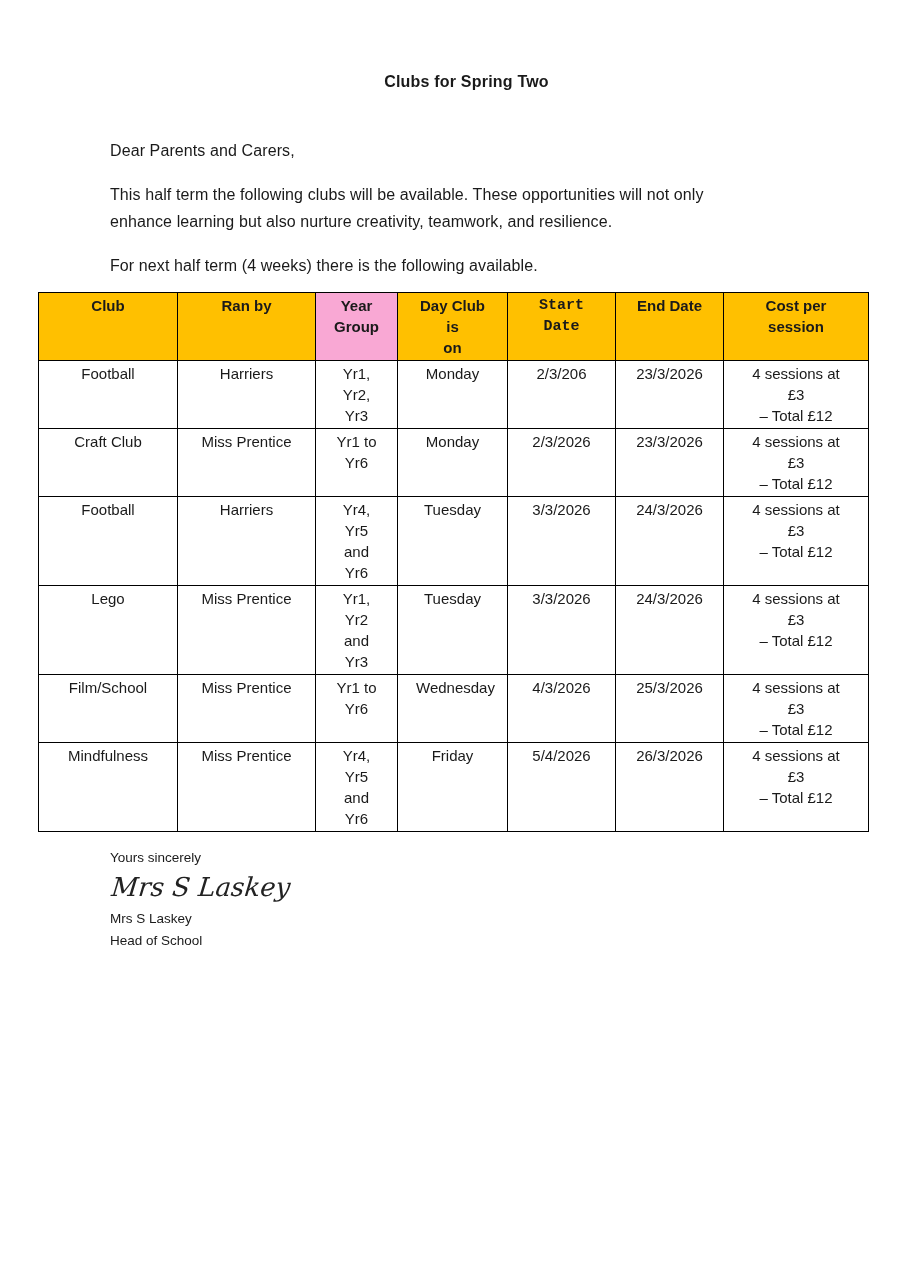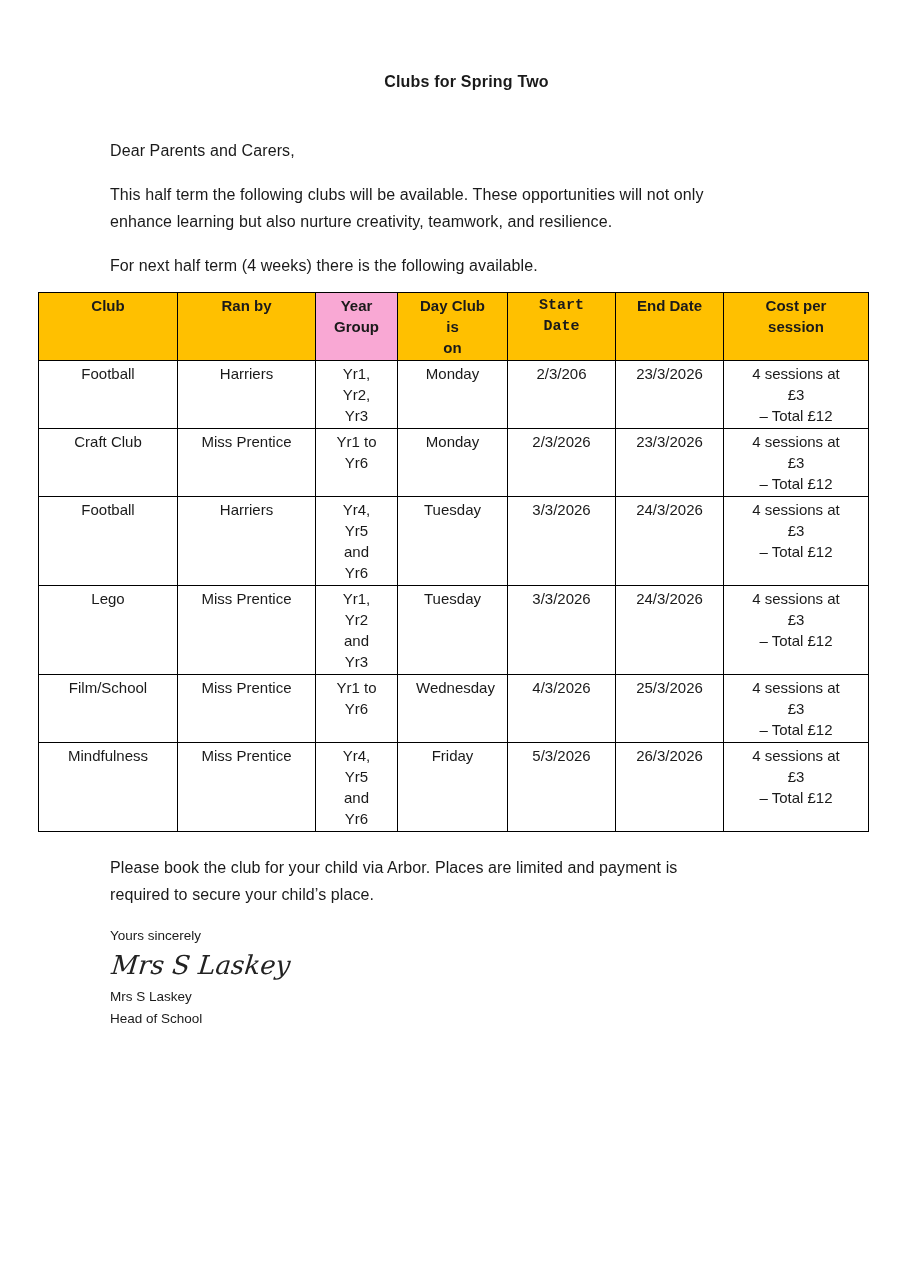--- a/index.html
+++ b/index.html
@@ -174,30 +174,28 @@
         <td>25/3/2026</td>
         <td>4 sessions at £3
 – Total £12</td>
       </tr>
       <tr>
         <td>Mindfulness</td>
         <td>Miss Prentice</td>
         <td>Yr4, Yr5
 and Yr6</td>
         <td>Friday</td>
-        <td>5/3/2026</td>
+        <td>5/4/2026</td>
         <td>26/3/2026</td>
         <td>4 sessions at £3
 – Total £12</td>
       </tr>
     </tbody>
   </table>
 
-  <div class="body-text para after-table">Please book the club for your child via Arbor. Places are limited and payment is
-required to secure your child’s place.</div>
 
   <div class="closing">
     <div>Yours sincerely</div>
     <div class="signature-script">Mrs S Laskey</div>
     <div class="signatory">Mrs S Laskey</div>
     <div class="signatory">Head of School</div>
   </div>
 
 </div>
 

